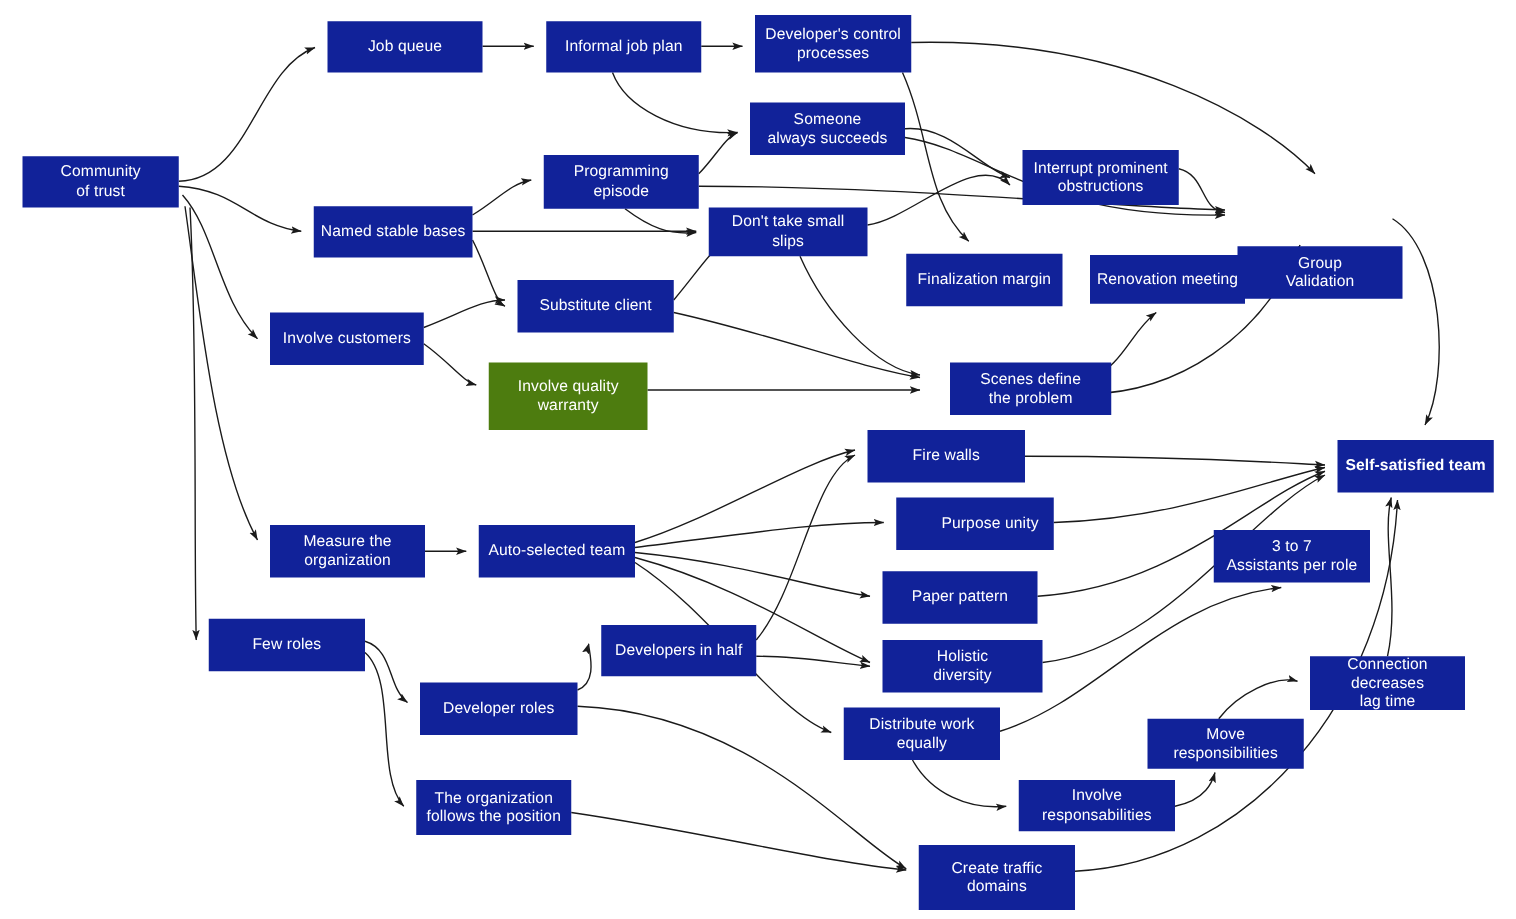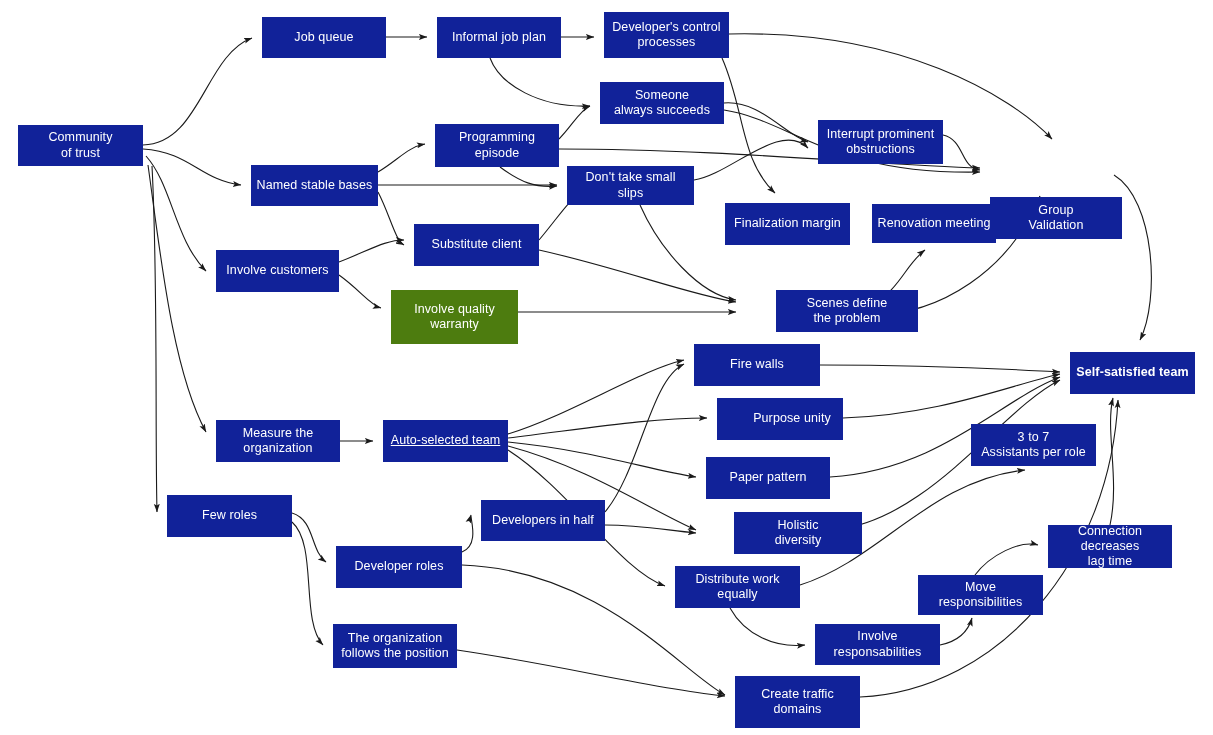--- a/index.html
+++ b/index.html
@@ -123,34 +123,34 @@
       <div class="node" style="left: 818px; top: 120px; width: 125px; height: 44px; background: rgb(17, 34, 153); color: rgb(255, 255, 255);">Interrupt prominent
 obstructions</div>
       <div class="node" style="left: 990px; top: 149px; width: 132px; height: 42px; background: rgb(17, 34, 153); color: rgb(255, 255, 255); margin-top: 48px;">Group
 Validation</div>
       <div class="node" style="left: 725px; top: 203px; width: 125px; height: 42px; background: rgb(17, 34, 153); color: rgb(255, 255, 255);">Finalization margin</div>
       <div class="node" style="left: 872px; top: 204px; width: 124px; height: 39px; background: rgb(17, 34, 153); color: rgb(255, 255, 255);">Renovation meeting</div>
       <div class="node" style="left: 414px; top: 224px; width: 125px; height: 42px; background: rgb(17, 34, 153); color: rgb(255, 255, 255);">Substitute client</div>
       <div class="node" style="left: 216px; top: 250px; width: 123px; height: 42px; background: rgb(17, 34, 153); color: rgb(255, 255, 255);">Involve customers</div>
       <div class="node" style="left: 391px; top: 290px; width: 127px; height: 54px; background: #4d7c0f; color: rgb(255, 255, 255);">Involve quality
 warranty</div>
-      <div class="node" style="left: 776px; top: 290px; width: 142px; height: 42px; background: rgb(17, 34, 153); color: rgb(255, 255, 255);">Scenes define
+      <div class="node" style="left: 760px; top: 290px; width: 129px; height: 42px; background: rgb(17, 34, 153); color: rgb(255, 255, 255);">Scenes define
 the problem</div>
       <div class="node" style="left: 694px; top: 344px; width: 126px; height: 42px; background: rgb(17, 34, 153); color: rgb(255, 255, 255);">Fire walls</div>
       <div class="node" style="left: 1070px; top: 352px; width: 125px; height: 42px; background: rgb(17, 34, 153); color: rgb(255, 255, 255); font-weight: bold;">Self-satisfied team</div>
       <div class="node" style="left: 717px; top: 398px; width: 126px; height: 42px; background: rgb(17, 34, 153); color: rgb(255, 255, 255); padding-left: 28px;">Purpose unity</div>
       <div class="node" style="left: 216px; top: 420px; width: 124px; height: 42px; background: rgb(17, 34, 153); color: rgb(255, 255, 255);">Measure the
 organization</div>
-      <div class="node" style="left: 383px; top: 420px; width: 125px; height: 42px; background: rgb(17, 34, 153); color: rgb(255, 255, 255); text-decoration: underline;">Auto-selected team</div>
+      <div class="node" style="left: 383px; top: 420px; width: 125px; height: 42px; background: rgb(17, 34, 153); color: rgb(255, 255, 255);">Auto-selected team</div>
       <div class="node" style="left: 971px; top: 424px; width: 125px; height: 42px; background: rgb(17, 34, 153); color: rgb(255, 255, 255);">3 to 7
 Assistants per role</div>
       <div class="node" style="left: 706px; top: 457px; width: 124px; height: 42px; background: rgb(17, 34, 153); color: rgb(255, 255, 255);">Paper pattern</div>
       <div class="node" style="left: 167px; top: 495px; width: 125px; height: 42px; background: rgb(17, 34, 153); color: rgb(255, 255, 255);">Few roles</div>
       <div class="node" style="left: 481px; top: 500px; width: 124px; height: 41px; background: rgb(17, 34, 153); color: rgb(255, 255, 255);">Developers in half</div>
-      <div class="node" style="left: 706px; top: 512px; width: 128px; height: 42px; background: rgb(17, 34, 153); color: rgb(255, 255, 255); margin-left: 28px;">Holistic
+      <div class="node" style="left: 706px; top: 512px; width: 128px; height: 42px; background: rgb(17, 34, 153); color: rgb(255, 255, 255);">Holistic
 diversity</div>
       <div class="node" style="left: 1048px; top: 525px; width: 124px; height: 43px; background: rgb(17, 34, 153); color: rgb(255, 255, 255);">Connection decreases
 lag time</div>
       <div class="node" style="left: 336px; top: 546px; width: 126px; height: 42px; background: rgb(17, 34, 153); color: rgb(255, 255, 255);">Developer roles</div>
       <div class="node" style="left: 675px; top: 566px; width: 125px; height: 42px; background: rgb(17, 34, 153); color: rgb(255, 255, 255);">Distribute work
 equally</div>
       <div class="node" style="left: 918px; top: 575px; width: 125px; height: 40px; background: rgb(17, 34, 153); color: rgb(255, 255, 255);">Move responsibilities</div>
       <div class="node" style="left: 333px; top: 624px; width: 124px; height: 44px; background: rgb(17, 34, 153); color: rgb(255, 255, 255);">The organization
 follows the position</div>
       <div class="node" style="left: 815px; top: 624px; width: 125px; height: 41px; background: rgb(17, 34, 153); color: rgb(255, 255, 255);">Involve

